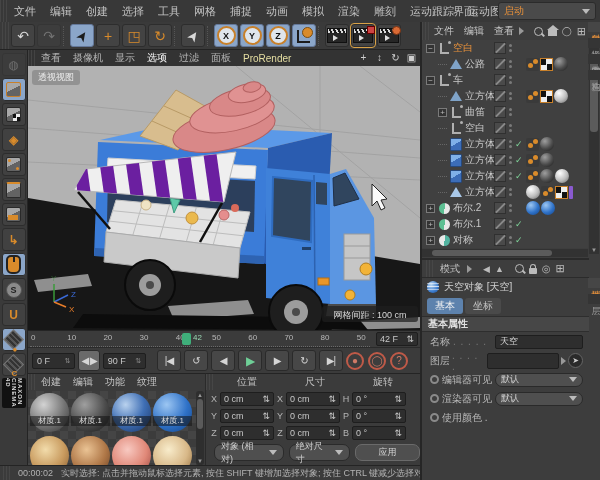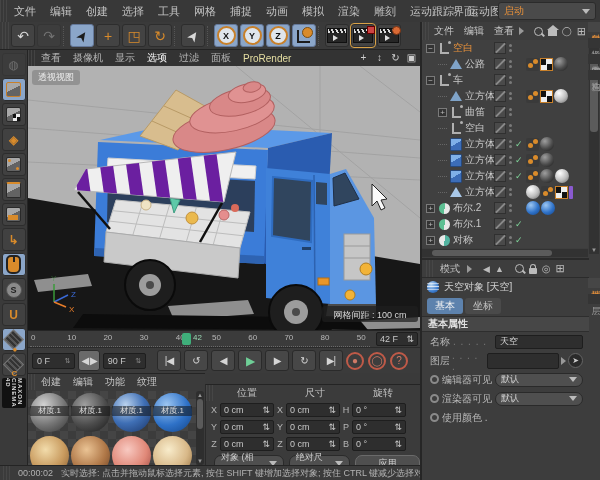--- a/index.html
+++ b/index.html
@@ -78,26 +78,26 @@
   .pbtn.play{color:#6fcf97;font-size:12px;}
   .rbtn{width:18px;height:18px;border-radius:50%;border:2px solid #bf5a48;background:#3d3d3d;color:#cf7a66;font-size:10px;display:flex;align-items:center;justify-content:center;box-sizing:border-box;}
   
   #matpanel{left:28px;top:373px;width:177px;height:92px;background:#3b3b3b;border-top:1px solid #242424;}
   #matmenu{height:16px;display:flex;align-items:center;}
   #matmenu .menu-item{padding:0 6px;font-size:10px;}
   #matarea{position:absolute;left:0;top:17px;width:168px;height:75px;overflow:hidden;
      background:repeating-conic-gradient(#454545 0 25%,#3c3c3c 0 50%) 0 0/16px 16px;}
   .mat{position:absolute;width:39px;height:39px;}
   .mat .ball{width:39px;height:39px;border-radius:50%;}
-  .mat .mlabel{position:absolute;left:0;right:0;bottom:16px;background:rgba(20,20,20,.55);color:#ddd;font-size:8px;text-align:center;line-height:10px;}
+  .mat .mlabel{position:absolute;left:0;right:0;bottom:6px;background:rgba(20,20,20,.55);color:#ddd;font-size:8px;text-align:center;line-height:10px;}
   #matscroll{position:absolute;right:1px;top:17px;width:8px;height:74px;background:#2e2e2e;border-radius:3px;}
   #matscroll .thumb{position:absolute;left:1px;top:8px;width:6px;height:30px;background:#5a5a5a;border-radius:3px;}
   #matscroll .ar{position:absolute;left:0;width:8px;font-size:6px;color:#999;text-align:center;}
   
-  #coordpanel{left:205px;top:384px;width:215px;height:92px;background:#3b3b3b;border-top:1px solid #242424;border-left:1px solid #2a2a2a;box-sizing:border-box;}
+  #coordpanel{left:205px;top:373px;width:215px;height:92px;background:#3b3b3b;border-top:1px solid #242424;border-left:1px solid #2a2a2a;box-sizing:border-box;}
   #coordhead{display:flex;align-items:center;height:16px;}
   #coordhead .ch{font-size:10px;color:#c3c3c3;width:68px;text-align:center;}
   .crow{display:flex;align-items:center;gap:2px;height:17px;padding-left:4px;}
   .crow .ax{width:8px;font-size:9px;color:#b5b5b5;text-align:center;}
   .cfield{width:54px;height:14px;background:#2e2e2e;border:1px solid #1e1e1e;border-radius:2px;font-size:9px;color:#c8c8c8;display:flex;align-items:center;justify-content:space-between;padding:0 3px;box-sizing:border-box;}
   #coordfoot{display:flex;align-items:center;gap:5px;padding:3px 0 0 8px;}
   .cdrop{height:15px;background:#4f4f4f;border:1px solid #2a2a2a;border-radius:7px;font-size:9px;color:#cfcfcf;display:flex;align-items:center;gap:4px;padding:0 6px;}
   #applybtn{width:64px;height:15px;background:#4f4f4f;border:1px solid #6a6a6a;border-radius:7px;font-size:9px;color:#d5d5d5;display:flex;align-items:center;justify-content:center;}
   
   #statusbar{left:0;top:465px;width:420px;height:15px;background:#3b3b3b;border-top:1px solid #242424;display:flex;align-items:center;gap:8px;font-size:9px;color:#b2b2b2;padding-left:3px;box-sizing:border-box;white-space:nowrap;overflow:hidden;}

